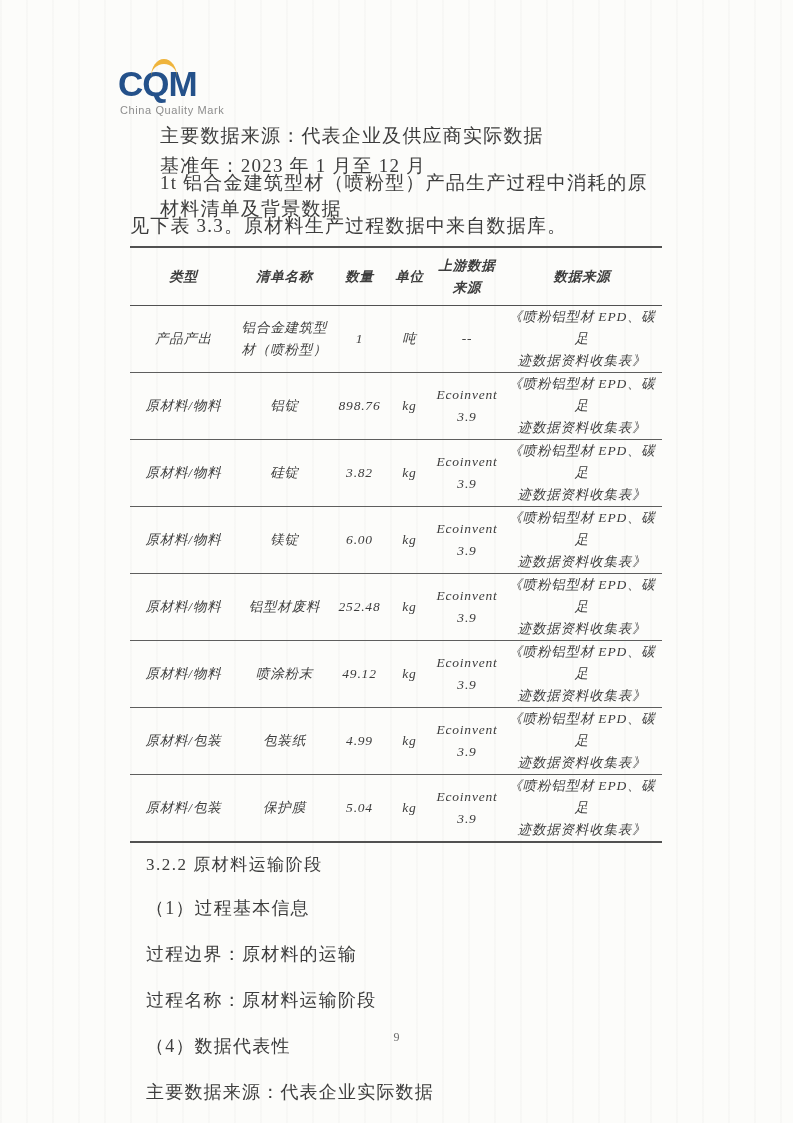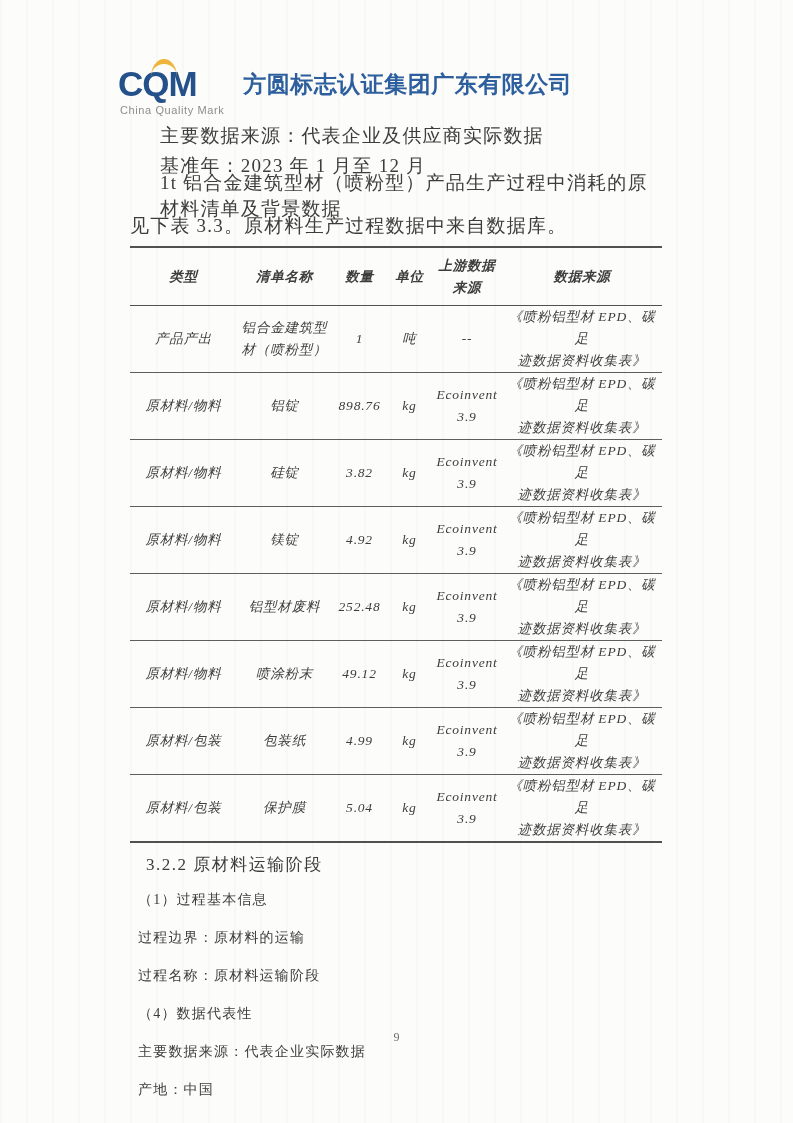--- a/index.html
+++ b/index.html
@@ -88,42 +88,41 @@
     font-size:13.5px;letter-spacing:0.8px;
     line-height:22px;white-space:pre-line;
   }
 
   
   .section-heading{
     margin:8px 0 0 16px;height:26px;display:flex;align-items:center;
     font-size:17px;font-weight:normal;letter-spacing:1.5px;
   }
   .sline{
-    margin:8px;height:30px;display:flex;align-items:center;
-    font-size:14px;letter-spacing:1.2px;
+    margin:16px;height:30px;display:flex;align-items:center;
+    font-size:18px;letter-spacing:1.2px;
   }
 
   
   .footer{
     position:absolute;left:0;top:1030px;width:793px;
     text-align:center;font-size:12px;color:#6a6a6a;
   }
 </style>
 </head>
 <body>
 
 <div class="page">
 
   <header class="logo-row">
     <div class="cqm-mark">
       <span class="cqm-arc"></span>
       <div class="cqm-text">CQM</div>
       <div class="cqm-sub">China Quality Mark</div>
     </div>
-    <div class="company-name">方圆标志认证集团广东有限公司</div>
   </header>
 
   <main class="content">
 
     <p class="tline indent">主要数据来源：代表企业及供应商实际数据</p>
     <p class="tline indent">基准年：2023 年 1 月至 12 月</p>
     <p class="tline indent">1t 铝合金建筑型材（喷粉型）产品生产过程中消耗的原材料清单及背景数据</p>
     <p class="tline">见下表 3.3。原材料生产过程数据中来自数据库。</p>
 
 
@@ -174,21 +173,21 @@
           <td>3.82</td>
           <td>kg</td>
           <td>Ecoinvent
 3.9</td>
           <td>《喷粉铝型材 EPD、碳足
 迹数据资料收集表》</td>
         </tr>
         <tr>
           <td>原材料/物料</td>
           <td>镁锭</td>
-          <td>4.92</td>
+          <td>6.00</td>
           <td>kg</td>
           <td>Ecoinvent
 3.9</td>
           <td>《喷粉铝型材 EPD、碳足
 迹数据资料收集表》</td>
         </tr>
         <tr>
           <td>原材料/物料</td>
           <td>铝型材废料</td>
           <td>252.48</td>

